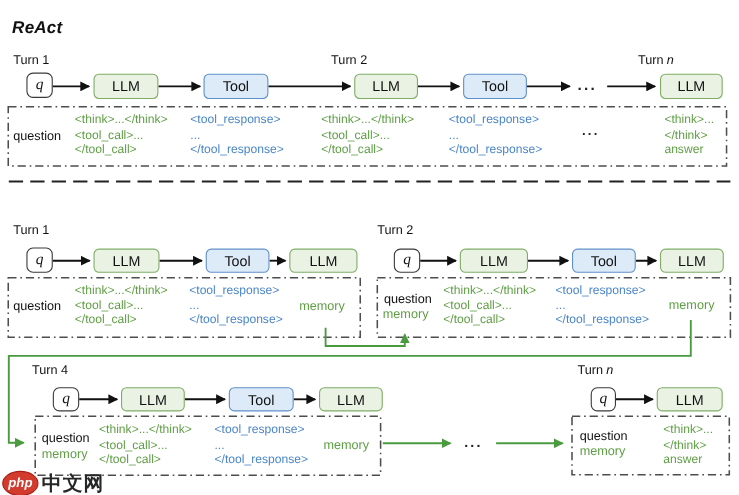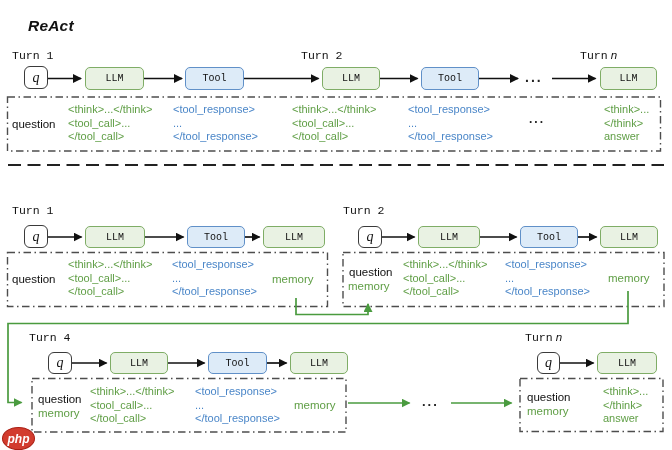--- a/index.html
+++ b/index.html
@@ -1,24 +1,24 @@
 <!DOCTYPE html>
 <html style="--llm-fill: #e9f2e3; --llm-border: #7fad66; --tool-fill: #ddebf8; --tool-border: #6090c8; --green-text: #5f9e45; --blue-text: #4a86c8; --flow-green: #4a9b3f; --ink: #111111; --box-outline: #4d4d4d; --watermark-red: #d23c2e;"><head>
 <meta charset="utf-8">
 <style>
   html,body{margin:0;padding:0;background:#fff;}
   .stage{position:relative;width:672px;height:450px;background:#ffffff;
          font-family:"Liberation Sans",sans-serif;color:#111;overflow:hidden;}
   .abs{position:absolute;z-index:2;}
   svg.overlay{position:absolute;left:0;top:0;z-index:1;}
   .sec-title{font-style:italic;font-weight:600;font-size:15.5px;letter-spacing:.2px;}
-  .turn-label{font-size:11.5px;font-family:Liberation Mono, monospace;}
+  .turn-label{font-size:11.5px;}
   .turn-label .it{font-style:italic;margin-left:3px;}
   .node{position:absolute;z-index:2;display:flex;align-items:center;justify-content:center;
-        font-size:10px;border-radius:5px;border:1.5px solid #888;box-sizing:border-box;font-family:Liberation Mono, monospace;}
+        font-size:13px;border-radius:5px;border:1.5px solid #888;box-sizing:border-box;}
   .node.llm{background:var(--llm-fill,#e9f2e3);border-color:var(--llm-border,#7fad66);}
   .node.tool{background:var(--tool-fill,#ddebf8);border-color:var(--tool-border,#6090c8);}
   .node.qbox{background:#fff;border:1.4px solid #3a3a3a;border-radius:6px;
              font-family:"Liberation Serif",serif;font-style:italic;font-size:14px;}
   .ctx-col{position:absolute;z-index:2;font-size:11px;line-height:13.5px;white-space:nowrap;}
   .line1{font-size:11.5px;line-height:14px;}
   .green{color:var(--green-text,#5f9e45);}
   .blue{color:var(--blue-text,#4a86c8);}
   .dots{font-weight:700;letter-spacing:2px;color:#222;}
   .wm{position:absolute;z-index:3;display:flex;align-items:center;}
@@ -70,21 +70,21 @@
     <path d="M267 363 H286.5" stroke="var(--ink,#111)" stroke-width="1.7" fill="none" marker-end="url(#mk-black)"></path>
 
     <path d="M560 363 H593.5" stroke="var(--ink,#111)" stroke-width="1.7" fill="none" marker-end="url(#mk-black)"></path>
 
     <path d="M296 298 V314.5 H368 V304" stroke="var(--flow-green,#4a9b3f)" stroke-width="1.7" fill="none" marker-end="url(#mk-green)"></path>
     <path d="M628 291 V323.5 H8 V402.5 H21.5" stroke="var(--flow-green,#4a9b3f)" stroke-width="1.7" fill="none" marker-end="url(#mk-green)"></path>
     <path d="M348 403 H409.5" stroke="var(--flow-green,#4a9b3f)" stroke-width="1.7" fill="none" marker-end="url(#mk-green)"></path>
     <path d="M451 403 H511.5" stroke="var(--flow-green,#4a9b3f)" stroke-width="1.7" fill="none" marker-end="url(#mk-green)"></path>
   </svg>
 
-  <div class="abs sec-title" style="left:28px;top:17px">ReAct</div>
+  <div class="abs sec-title" style="left:11px;top:17px">ReAct</div>
 
   <div class="abs turn-label" style="left:12px;top:49px">Turn 1</div>
   <div class="node qbox" style="left:24px;top:66px;width:24px;height:23px">q</div>
   <div class="node llm" style="left:85px;top:67px;width:59px;height:23px">LLM</div>
   <div class="node tool" style="left:185px;top:67px;width:59px;height:23px">Tool</div>
 
   <div class="abs turn-label" style="left:301px;top:49px">Turn 2</div>
   <div class="node llm" style="left:322px;top:67px;width:58px;height:23px">LLM</div>
   <div class="node tool" style="left:421px;top:67px;width:58px;height:23px">Tool</div>
 
@@ -190,15 +190,16 @@
   <div class="abs line1" style="left:527px;top:390px">question</div>
   <div class="abs line1 green" style="left:527px;top:404px">memory</div>
   <div class="ctx-col green" style="left:603px;top:385px">
     <div>&lt;think&gt;...</div>
     <div>&lt;/think&gt;</div>
     <div>answer</div>
   </div>
 
   <div class="wm" style="left:2px;top:427px">
     <div class="wm-badge">php</div>
+    <div class="wm-text">中文网</div>
   </div>
 
 </div>
 
 </body></html>

